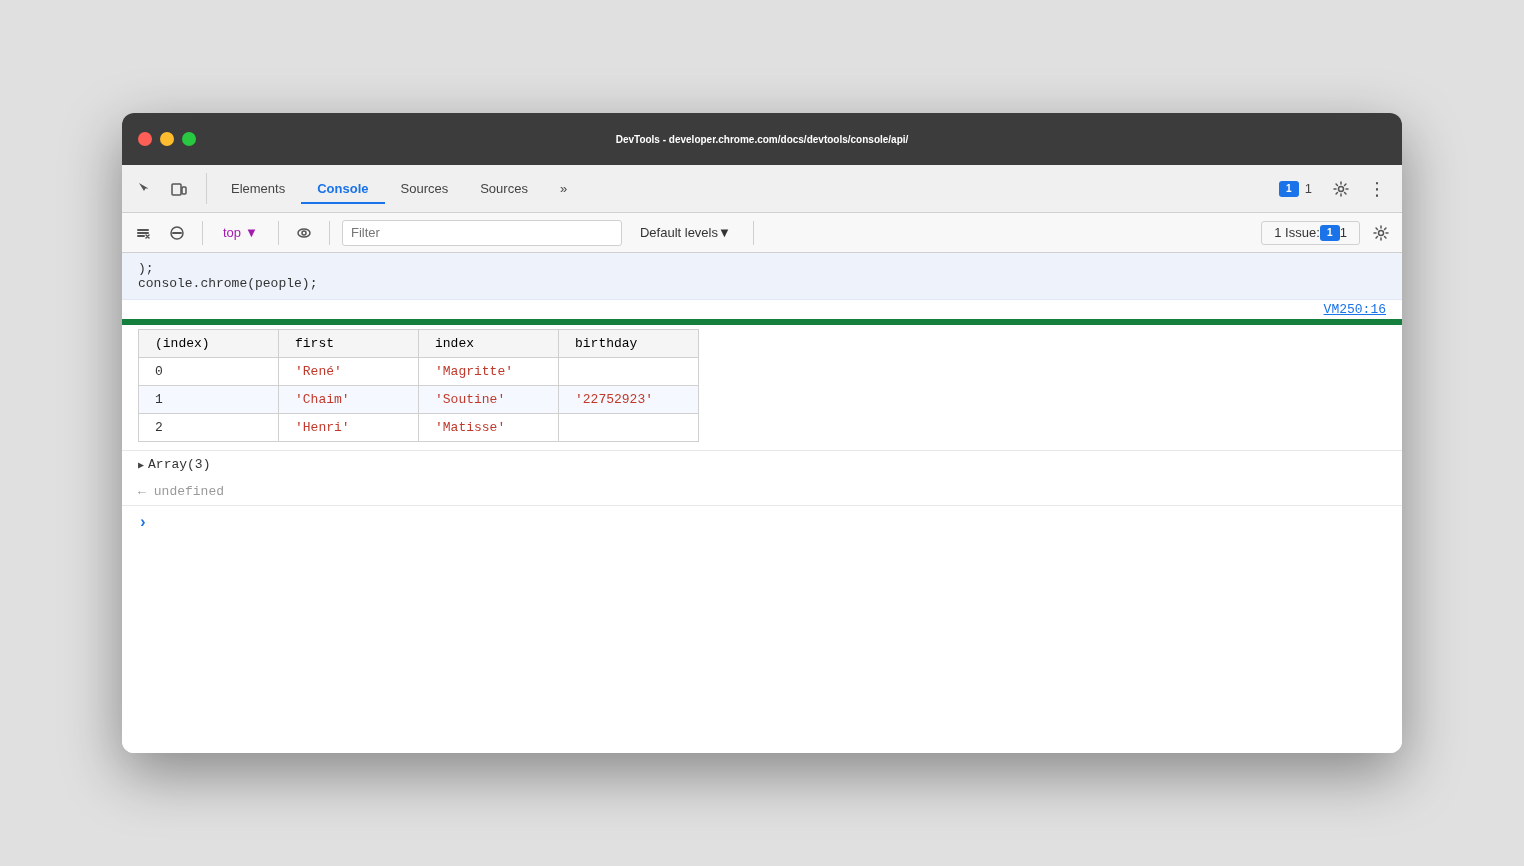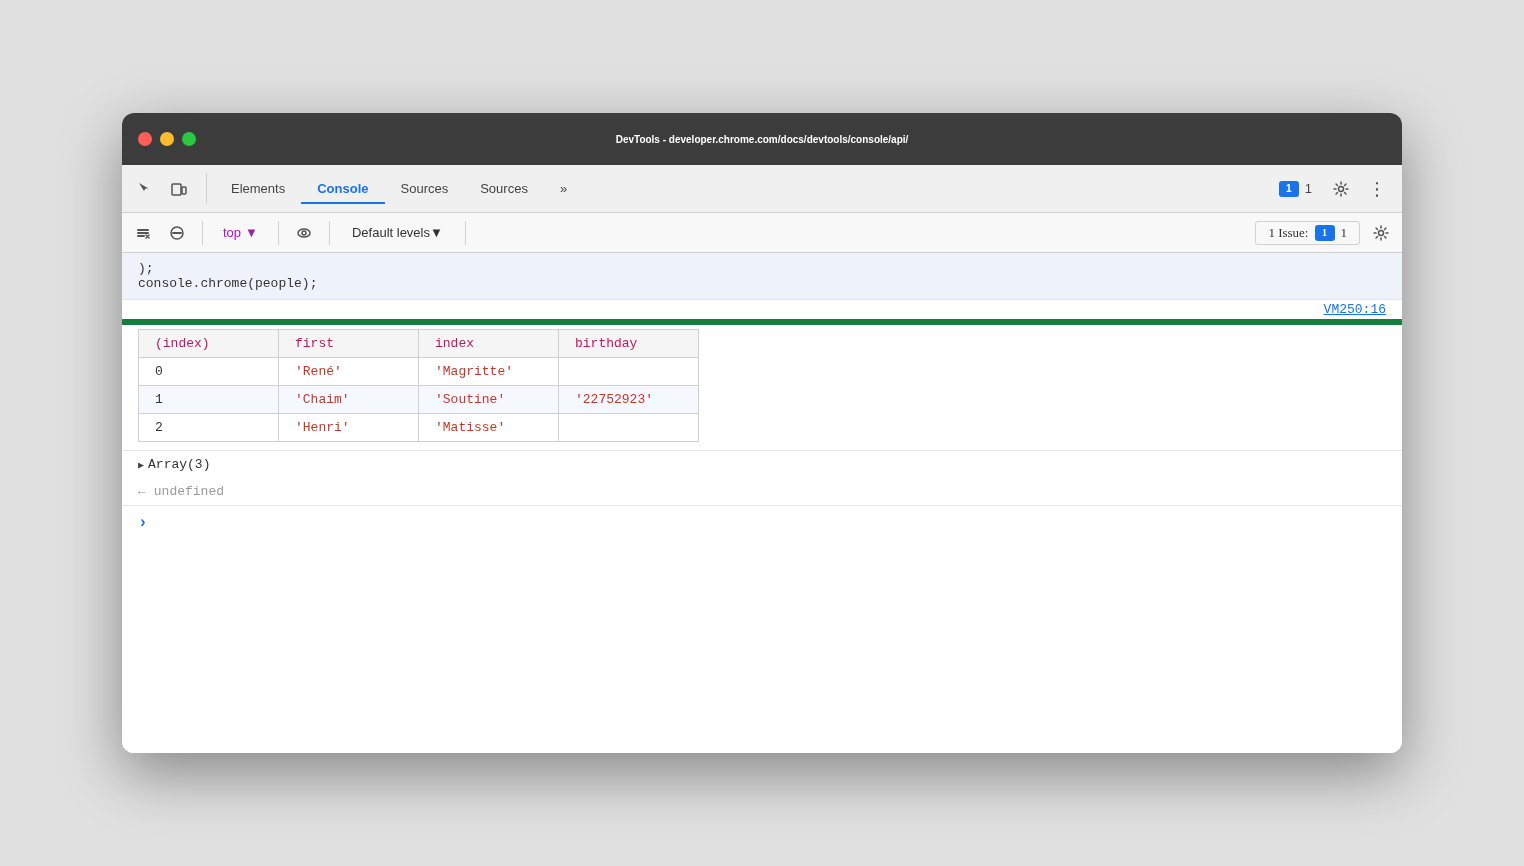--- a/index.html
+++ b/index.html
@@ -229,30 +229,28 @@
       cursor: pointer;
       font-size: 13px;
       color: #333;
       background: transparent;
       border: none;
     }
 
     .issue-btn {
       display: flex;
       align-items: center;
-      gap: 6px;
       padding: 3px 12px;
       border-radius: 3px;
       cursor: pointer;
       font-size: 13px;
       color: #333;
       background: transparent;
       border: 1px solid #d0d0d0;
       margin-left: auto;
-      font-family: Liberation Serif, serif;
     }
 
     
     .console-content {
       background: #fff;
       min-height: 500px;
       font-family: 'Menlo', 'Monaco', 'Courier New', monospace;
       font-size: 13px;
     }
 
@@ -294,21 +292,21 @@
       font-size: 13px;
       border: 1px solid #d0d0d0;
     }
 
     .console-table th {
       background: #f5f5f5;
       border: 1px solid #d0d0d0;
       padding: 6px 16px;
       text-align: left;
       font-weight: 400;
-      color: #be185d;
+      color: #000000;
       min-width: 140px;
     }
 
     .console-table td {
       border: 1px solid #d0d0d0;
       padding: 6px 16px;
       color: #333;
     }
 
     .console-table tr:nth-child(even) td {
@@ -449,20 +447,21 @@
       <span>▼</span>
     </button>
     <div class="toolbar-divider"></div>
     <button class="toolbar-icon-btn">
       <svg width="16" height="16" viewBox="0 0 16 16" fill="none">
         <ellipse cx="8" cy="8" rx="6" ry="4" stroke="#555" stroke-width="1.5"></ellipse>
         <circle cx="8" cy="8" r="2" stroke="#555" stroke-width="1.5"></circle>
       </svg>
     </button>
     <div class="toolbar-divider"></div>
+    <input class="filter-input" type="text" placeholder="Filter" style="">
     <button class="levels-btn">
       <span>Default levels</span>
       <span>▼</span>
     </button>
     <div class="toolbar-divider"></div>
     <button class="issue-btn">
       <span>1 Issue:</span>
       <div class="badge-icon">
         <span>1</span>
       </div>

